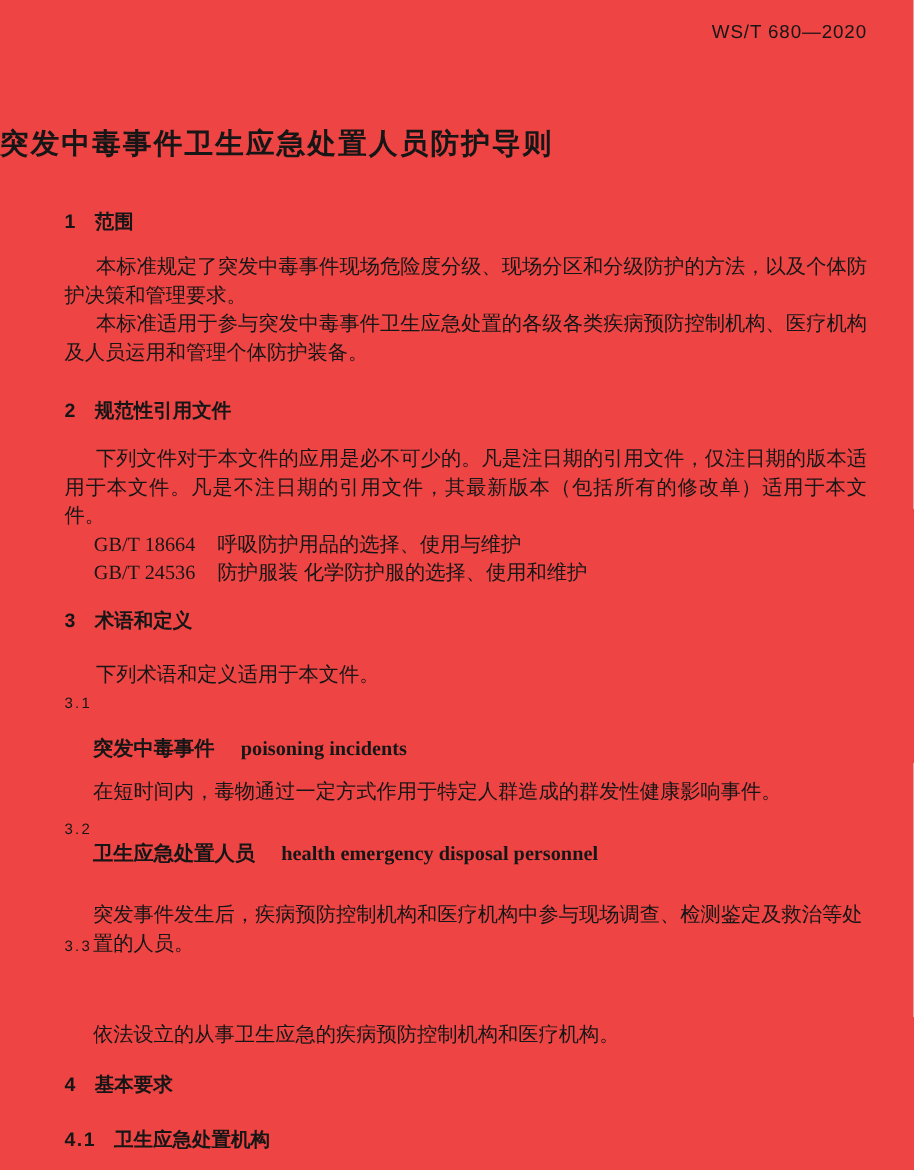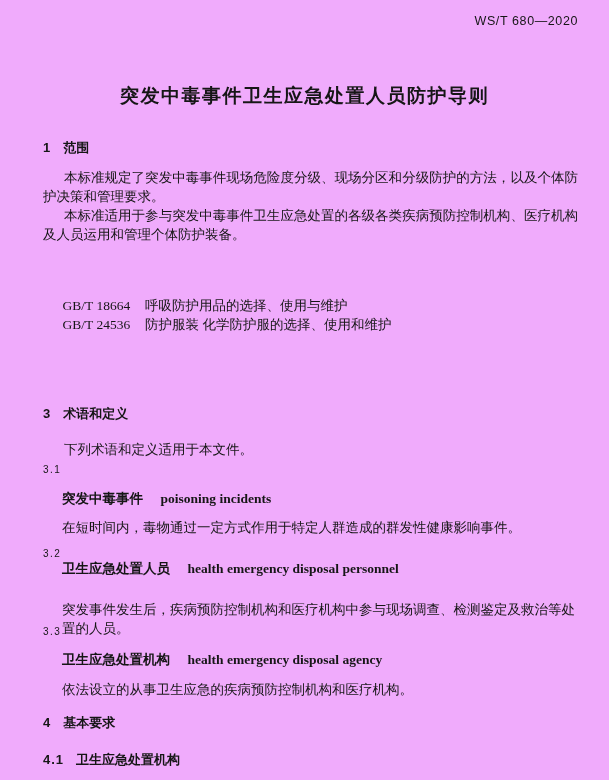--- a/index.html
+++ b/index.html
@@ -1,32 +1,31 @@
 <!DOCTYPE html>
 <html><head>
 <meta charset="utf-8">
 <style>
   html,body{margin:0;padding:0;background:#e8e8e8;}
   .page{
     position:relative;
     width:609px;height:780px;
-    background:#f0abfc;
+    background:#ef4444;
     color:#161616;
     font-family:"Liberation Serif","DejaVu Serif",serif;
     overflow:hidden;
     margin:0 auto;
   }
   .doc-num{
     position:absolute;top:14px;right:31px;
     font-family:"Liberation Sans","DejaVu Sans",sans-serif;
     font-size:12.5px;letter-spacing:.6px;font-weight:500;
   }
   .doc-title{
     position:absolute;top:83px;left:0;width:100%;
-    text-align:center;
     font-family:"Liberation Sans","DejaVu Sans",sans-serif;
     font-weight:bold;font-size:19px;letter-spacing:1.5px;
   }
   .h-sec{
     position:absolute;left:43px;
     font-family:"Liberation Sans","DejaVu Sans",sans-serif;
     font-weight:bold;font-size:13px;
   }
   .h-sec .h-num{display:inline-block;margin-right:13px;}
   .block{
@@ -65,21 +64,25 @@
   <div class="doc-title">突发中毒事件卫生应急处置人员防护导则</div>
 
   <div class="h-sec" style="top:139px">
     <span class="h-num">1</span><span>范围</span>
   </div>
   <div class="block" style="top:168px">
     <p class="para">本标准规定了突发中毒事件现场危险度分级、现场分区和分级防护的方法，以及个体防护决策和管理要求。</p>
     <p class="para">本标准适用于参与突发中毒事件卫生应急处置的各级各类疾病预防控制机构、医疗机构及人员运用和管理个体防护装备。</p>
   </div>
 
+  <div class="h-sec" style="top:265px">
+    <span class="h-num">2</span><span>规范性引用文件</span>
+  </div>
   <div class="block" style="top:296px">
+    <p class="para">下列文件对于本文件的应用是必不可少的。凡是注日期的引用文件，仅注日期的版本适用于本文件。凡是不注日期的引用文件，其最新版本（包括所有的修改单）适用于本文件。</p>
     <div class="ref-line">
       <span class="ref-code">GB/T 18664</span><span>呼吸防护用品的选择、使用与维护</span>
     </div>
     <div class="ref-line">
       <span class="ref-code">GB/T 24536</span><span>防护服装 化学防护服的选择、使用和维护</span>
     </div>
   </div>
 
   <div class="h-sec" style="top:405px">
     <span class="h-num">3</span><span>术语和定义</span>
@@ -94,23 +97,20 @@
   </div>
   <div class="term-def" style="top:518px">在短时间内，毒物通过一定方式作用于特定人群造成的群发性健康影响事件。</div>
 
   <div class="clause-num" style="top:548px">3.2</div>
   <div class="term-line" style="top:560px">
     <span class="term-zh">卫生应急处置人员</span><span class="term-en">health emergency disposal personnel</span>
   </div>
   <div class="term-def" style="top:600px">突发事件发生后，疾病预防控制机构和医疗机构中参与现场调查、检测鉴定及救治等处置的人员。</div>
 
   <div class="clause-num" style="top:626px">3.3</div>
-  <div class="term-line" style="top:651px">
-    <span class="term-zh">卫生应急处置机构</span><span class="term-en">health emergency disposal agency</span>
-  </div>
   <div class="term-def" style="top:680px">依法设立的从事卫生应急的疾病预防控制机构和医疗机构。</div>
 
   <div class="h-sec" style="top:714px">
     <span class="h-num">4</span><span>基本要求</span>
   </div>
   <div class="h-sec" style="top:751px">
     <span class="h-num" style="margin-right:12px;letter-spacing:1px;">4.1</span><span>卫生应急处置机构</span>
   </div>
 
 </div>

